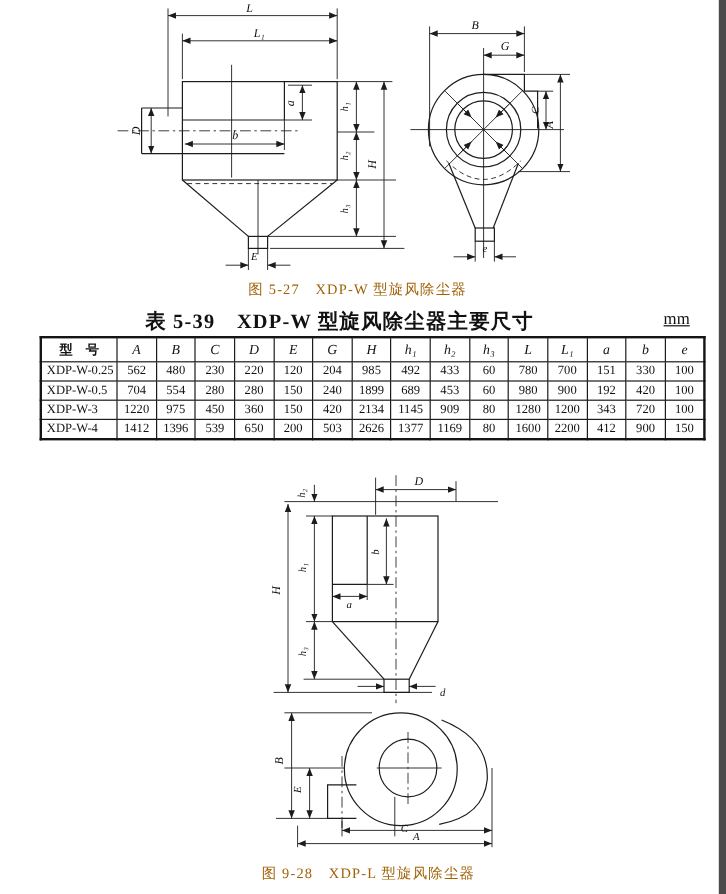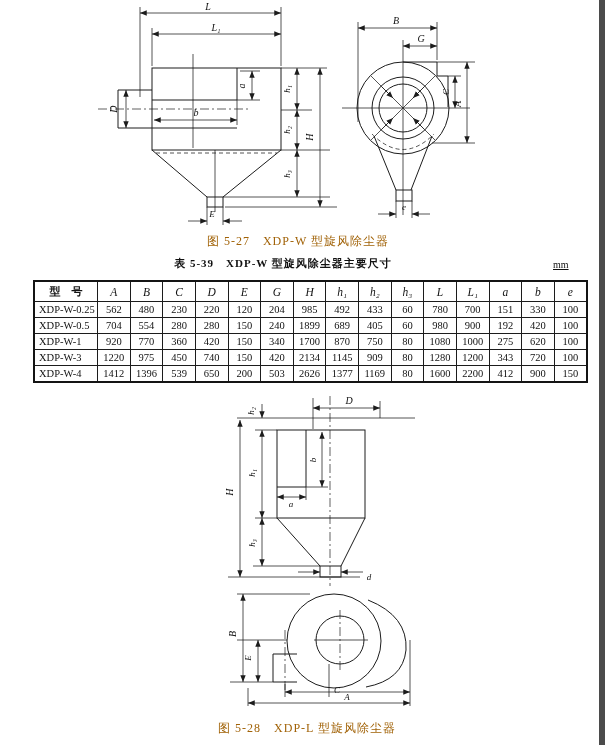--- a/index.html
+++ b/index.html
@@ -9,22 +9,22 @@
   svg{position:absolute;left:0;}
   .ln{stroke:#1c1c1c;stroke-width:1;fill:none;}
   .thin{stroke:#1c1c1c;stroke-width:.75;fill:none;}
   .dim{stroke:#1c1c1c;stroke-width:.75;fill:none;}
   .dsh{stroke:#1c1c1c;stroke-width:.75;fill:none;stroke-dasharray:4 3;}
   .cl{stroke:#1c1c1c;stroke-width:.7;fill:none;stroke-dasharray:9 3 2 3;}
   .lbl{font:italic 10px "Liberation Serif",serif;fill:#111;}
   .lbl9{font:italic 9px "Liberation Serif",serif;fill:#111;}
   .caption{position:absolute;font-size:12px;letter-spacing:1px;text-align:center;color:#a16207;}
   .tbl-title{position:absolute;left:33px;top:256px;width:500px;text-align:center;
-             font-size:11px;font-weight:bold;letter-spacing:1px;color:#111;}
-  .unit{position:absolute;left:553px;top:259px;font-size:10px;color:#111;text-decoration:underline;}
+             font-size:17px;font-weight:bold;letter-spacing:1px;color:#111;}
+  .unit{position:absolute;left:553px;top:259px;font-size:14px;color:#111;text-decoration:underline;}
   table.dim-table{position:absolute;left:33px;top:280px;width:555px;border-collapse:collapse;
                   table-layout:fixed;border:2px solid #141414;}
   table.dim-table th,table.dim-table td{border:1px solid #1c1c1c;text-align:center;padding:0;
                   font-size:10.5px;height:15px;color:#111;white-space:nowrap;overflow:hidden;}
   table.dim-table thead th{height:19px;font-style:italic;font-size:11.5px;font-weight:normal;margin-left:32px;}
   table.dim-table thead th.model-h{font-style:normal;font-weight:bold;font-size:11px;width:62px;}
   table.dim-table td.model{text-align:left;padding-left:4px;font-size:10.5px;}
 </style>
 </head>
 <body>
@@ -181,52 +181,34 @@
         <tr>
           <td class="model">XDP-W-0.5</td>
           <td>704</td>
           <td>554</td>
           <td>280</td>
           <td>280</td>
           <td>150</td>
           <td>240</td>
           <td>1899</td>
           <td>689</td>
-          <td>405</td>
+          <td>453</td>
           <td>60</td>
           <td>980</td>
           <td>900</td>
           <td>192</td>
           <td>420</td>
           <td>100</td>
         </tr>
         <tr>
-          <td class="model">XDP-W-1</td>
-          <td>920</td>
-          <td>770</td>
-          <td>360</td>
-          <td>420</td>
-          <td>150</td>
-          <td>340</td>
-          <td>1700</td>
-          <td>870</td>
-          <td>750</td>
-          <td>80</td>
-          <td>1080</td>
-          <td>1000</td>
-          <td>275</td>
-          <td>620</td>
-          <td>100</td>
-        </tr>
-        <tr>
           <td class="model">XDP-W-3</td>
           <td>1220</td>
           <td>975</td>
           <td>450</td>
-          <td>740</td>
+          <td>360</td>
           <td>150</td>
           <td>420</td>
           <td>2134</td>
           <td>1145</td>
           <td>909</td>
           <td>80</td>
           <td>1280</td>
           <td>1200</td>
           <td>343</td>
           <td>720</td>
@@ -320,16 +302,16 @@
 
       <line class="thin" x1="285" y1="684" x2="285" y2="697"></line>
       <line class="thin" x1="410" y1="640" x2="410" y2="706"></line>
       <line class="thin" x1="248" y1="688" x2="248" y2="706"></line>
       <line class="dim" x1="285" y1="692" x2="410" y2="692" marker-start="url(#ar2)" marker-end="url(#ar2)"></line>
       <text class="lbl9" x="347" y="700" text-anchor="middle">A</text>
       <line class="dim" x1="248" y1="703" x2="410" y2="703" marker-start="url(#ar2)" marker-end="url(#ar2)"></line>
     </g>
   </svg>
 
-  <div class="caption" style="left:157px;top:720px;width:300px;">图 5-28　XDP-L 型旋风除尘器</div>
+  <div class="caption" style="left:157px;top:720px;width:300px;">图 9-28　XDP-L 型旋风除尘器</div>
 
   <div class="scan-band"></div>
 </div>
 
 </body></html>

